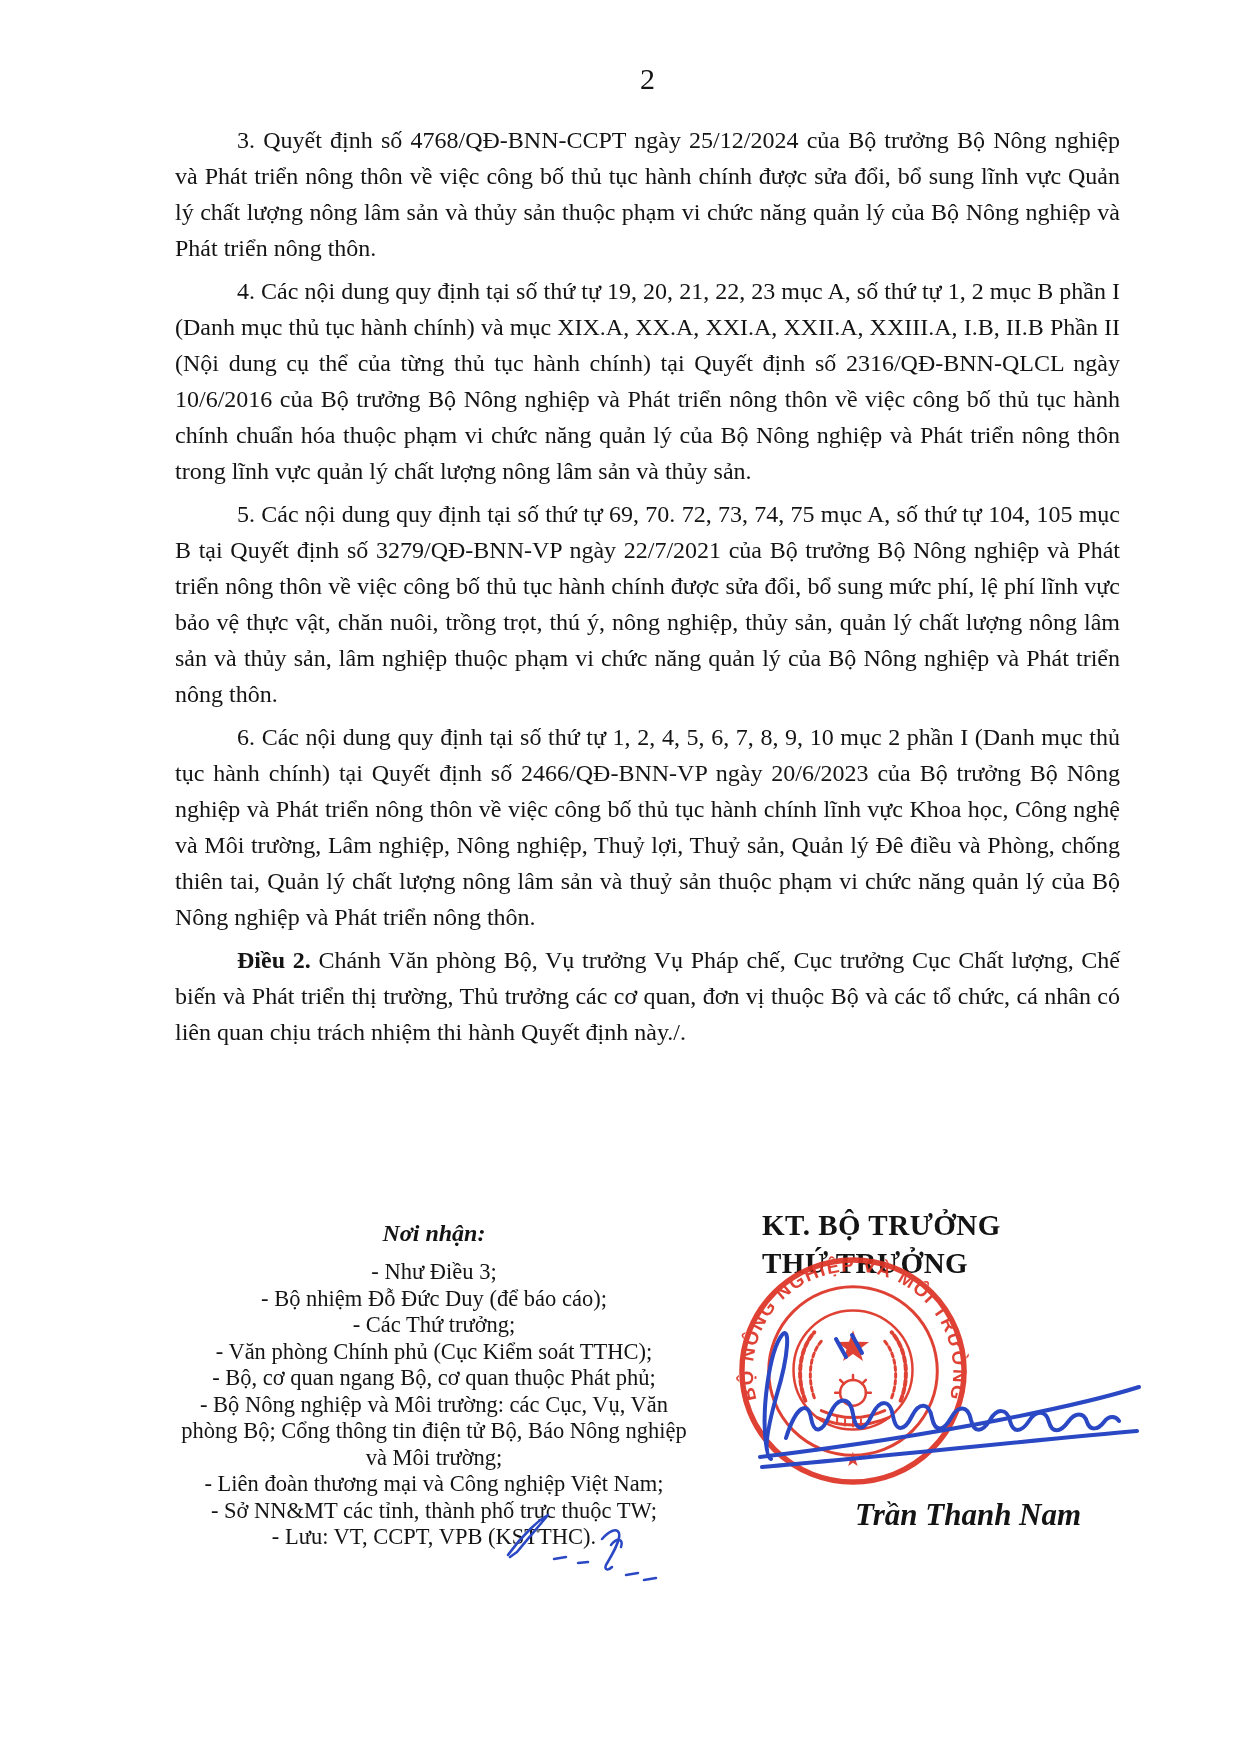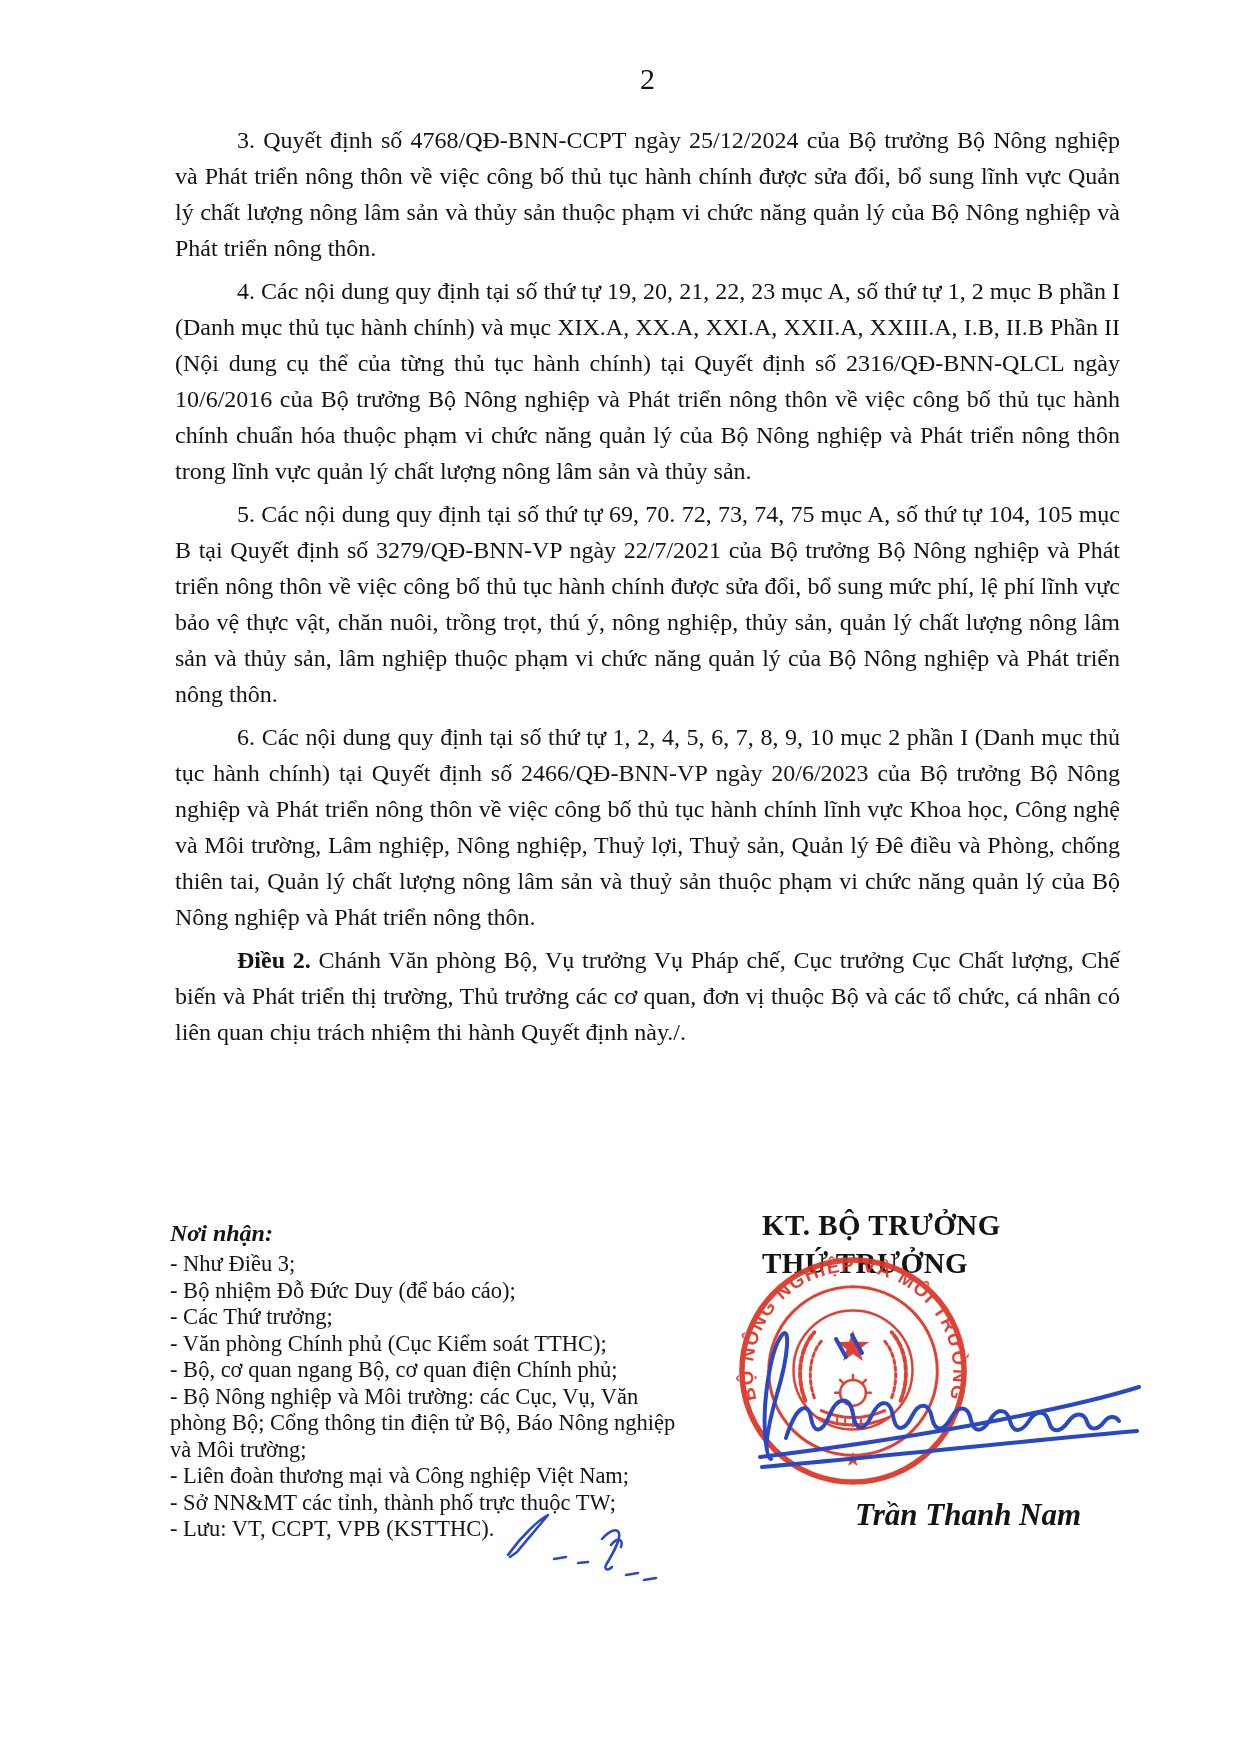--- a/index.html
+++ b/index.html
@@ -17,23 +17,24 @@
     text-align:center;font-size:30px;
   }
   .body-text{
     position:absolute;left:175px;top:122px;width:945px;
     font-size:24px;line-height:36px;text-align:justify;
   }
   .body-text p{margin:0 0 7px 0;text-indent:62px;}
   .recipients{
     position:absolute;left:170px;top:1220px;width:528px;
     z-index:1;
+    text-align:center;
   }
   .recipients-header{font-size:24px;font-weight:bold;font-style:italic;}
-  .recipient-items{margin-top:4px;font-size:22.5px;line-height:26.5px;}
+  .recipient-items{margin-top:12px;font-size:22.5px;line-height:26.5px;}
   .sign-title{
     position:absolute;left:762px;top:1206px;width:402px;
     text-align:left;font-weight:bold;font-size:29px;line-height:38px;
     z-index:1;letter-spacing:.5px;
   }
   .signer-name{
     position:absolute;left:767px;top:1497px;width:402px;
     text-align:center;font-weight:bold;font-size:31px;z-index:1;font-style:italic;
   }
   .seal{position:absolute;left:734px;top:1252px;width:238px;height:238px;z-index:2;opacity:.93;}
@@ -55,21 +56,21 @@
     <p><b>Điều 2.</b><span> Chánh Văn phòng Bộ, Vụ trưởng Vụ Pháp chế, Cục trưởng Cục Chất lượng, Chế biến và Phát triển thị trường, Thủ trưởng các cơ quan, đơn vị thuộc Bộ và các tổ chức, cá nhân có liên quan chịu trách nhiệm thi hành Quyết định này./.</span></p>
   </div>
 
   <div class="recipients">
     <div class="recipients-header">Nơi nhận:</div>
     <div class="recipient-items">
       <div>- Như Điều 3;</div>
       <div>- Bộ nhiệm Đỗ Đức Duy (để báo cáo);</div>
       <div>- Các Thứ trưởng;</div>
       <div>- Văn phòng Chính phủ (Cục Kiểm soát TTHC);</div>
-      <div>- Bộ, cơ quan ngang Bộ, cơ quan điện Chính phủ;</div>
+      <div>- Bộ, cơ quan ngang Bộ, cơ quan thuộc Phát phủ;</div>
       <div>- Bộ Nông nghiệp và Môi trường: các Cục, Vụ, Văn phòng Bộ; Cổng thông tin điện tử Bộ, Báo Nông nghiệp và Môi trường;</div>
       <div>- Liên đoàn thương mại và Công nghiệp Việt Nam;</div>
       <div>- Sở NN&amp;MT các tỉnh, thành phố trực thuộc TW;</div>
       <div>- Lưu: VT, CCPT, VPB (KSTTHC).</div>
     </div>
   </div>
 
   <div class="sign-title">
     <div>KT. BỘ TRƯỞNG</div>
     <div>THỨ TRƯỞNG</div>

